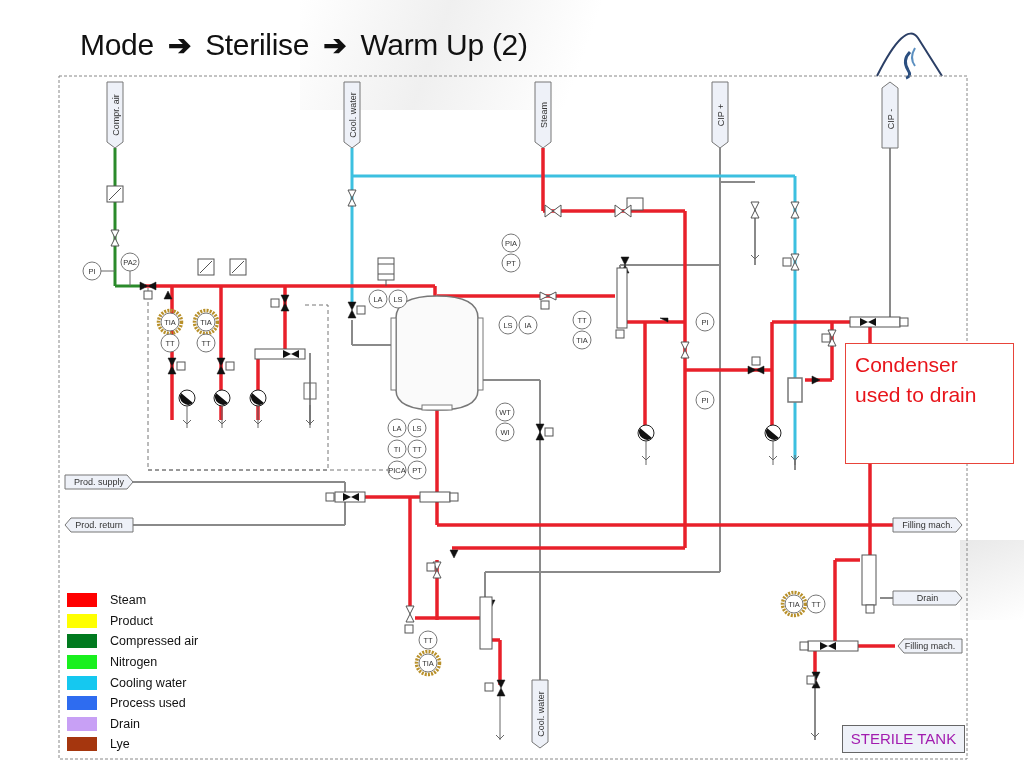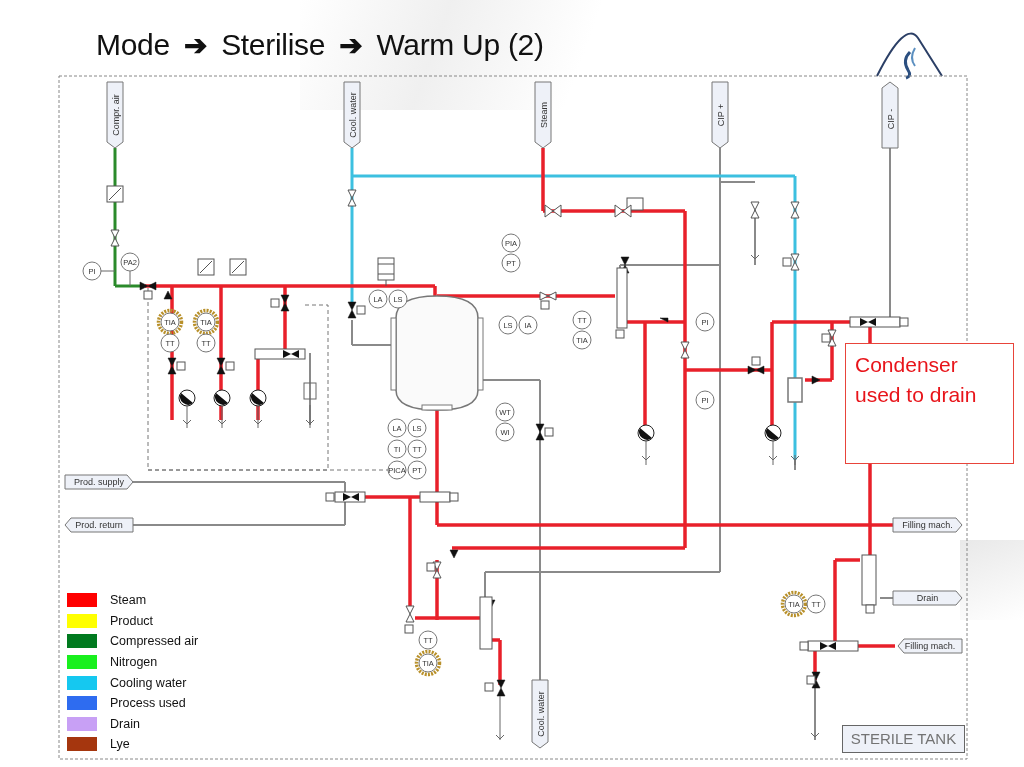--- a/index.html
+++ b/index.html
@@ -1,29 +1,29 @@
 <!DOCTYPE html>
 <html><head>
 <meta charset="utf-8">
 <style>
   html, body { margin:0; padding:0; background:#ffffff; }
   body { width:1024px; height:767px; position:relative; overflow:hidden; font-family:"Liberation Sans", sans-serif; }
   .bg-swoosh { position:absolute; left:300px; top:0; width:340px; height:110px; background:linear-gradient(110deg, rgba(240,240,240,0) 0%, rgba(238,238,238,0.9) 40%, rgba(245,245,245,0) 80%); }
   .bg-swoosh2 { position:absolute; left:960px; top:540px; width:64px; height:80px; background:linear-gradient(160deg, rgba(230,230,230,0.9), rgba(255,255,255,0)); }
-  #title { position:absolute; left:96px; top:28px; font-family:"Liberation Sans", sans-serif; font-size:30px; color:#111; letter-spacing:-0.3px; white-space:nowrap; }
+  #title { position:absolute; left:80px; top:28px; font-family:"Liberation Sans", sans-serif; font-size:30px; color:#111; letter-spacing:-0.3px; white-space:nowrap; }
   #title .arrow { font-weight:bold; font-size:28px; margin:0 6px; }
   svg#diagram { position:absolute; left:0; top:0; }
   .tagtext { font-family:"Liberation Sans", sans-serif; font-size:9px; fill:#333; }
   .inst { font-family:"Liberation Sans", sans-serif; font-size:7.5px; fill:#333; }
   #callout { position:absolute; left:845px; top:343px; width:169px; height:121px; border:1.5px solid #e8443a; background:#fff; box-sizing:border-box; padding:6px 0 0 9px; color:#e8141a; font-size:21px; line-height:30px; font-family:"Liberation Sans", sans-serif; }
   #legend { position:absolute; left:67px; top:590px; }
   .leg-row { display:flex; align-items:center; height:20.6px; }
   .leg-sw { width:30px; height:14px; margin-right:13px; }
   .leg-lbl { font-size:12.5px; color:#111; font-family:"Liberation Sans", sans-serif; }
-  #tank-label { position:absolute; left:842px; top:725px; width:123px; height:28px; border:1.5px solid #666; background:#eef1f8; box-sizing:border-box; font-size:15px; text-align:center; line-height:25px; color:#737373; }
+  #tank-label { position:absolute; left:842px; top:725px; width:123px; height:28px; border:1.5px solid #666; background:#eef1f8; box-sizing:border-box; font-size:15px; text-align:center; line-height:25px; color:#a21caf; }
 </style>
 </head>
 <body>
 
 <div class="bg-swoosh"></div>
 <div class="bg-swoosh2"></div>
 
 <div id="title">
   <span>Mode</span>
   <span class="arrow">➔</span>

